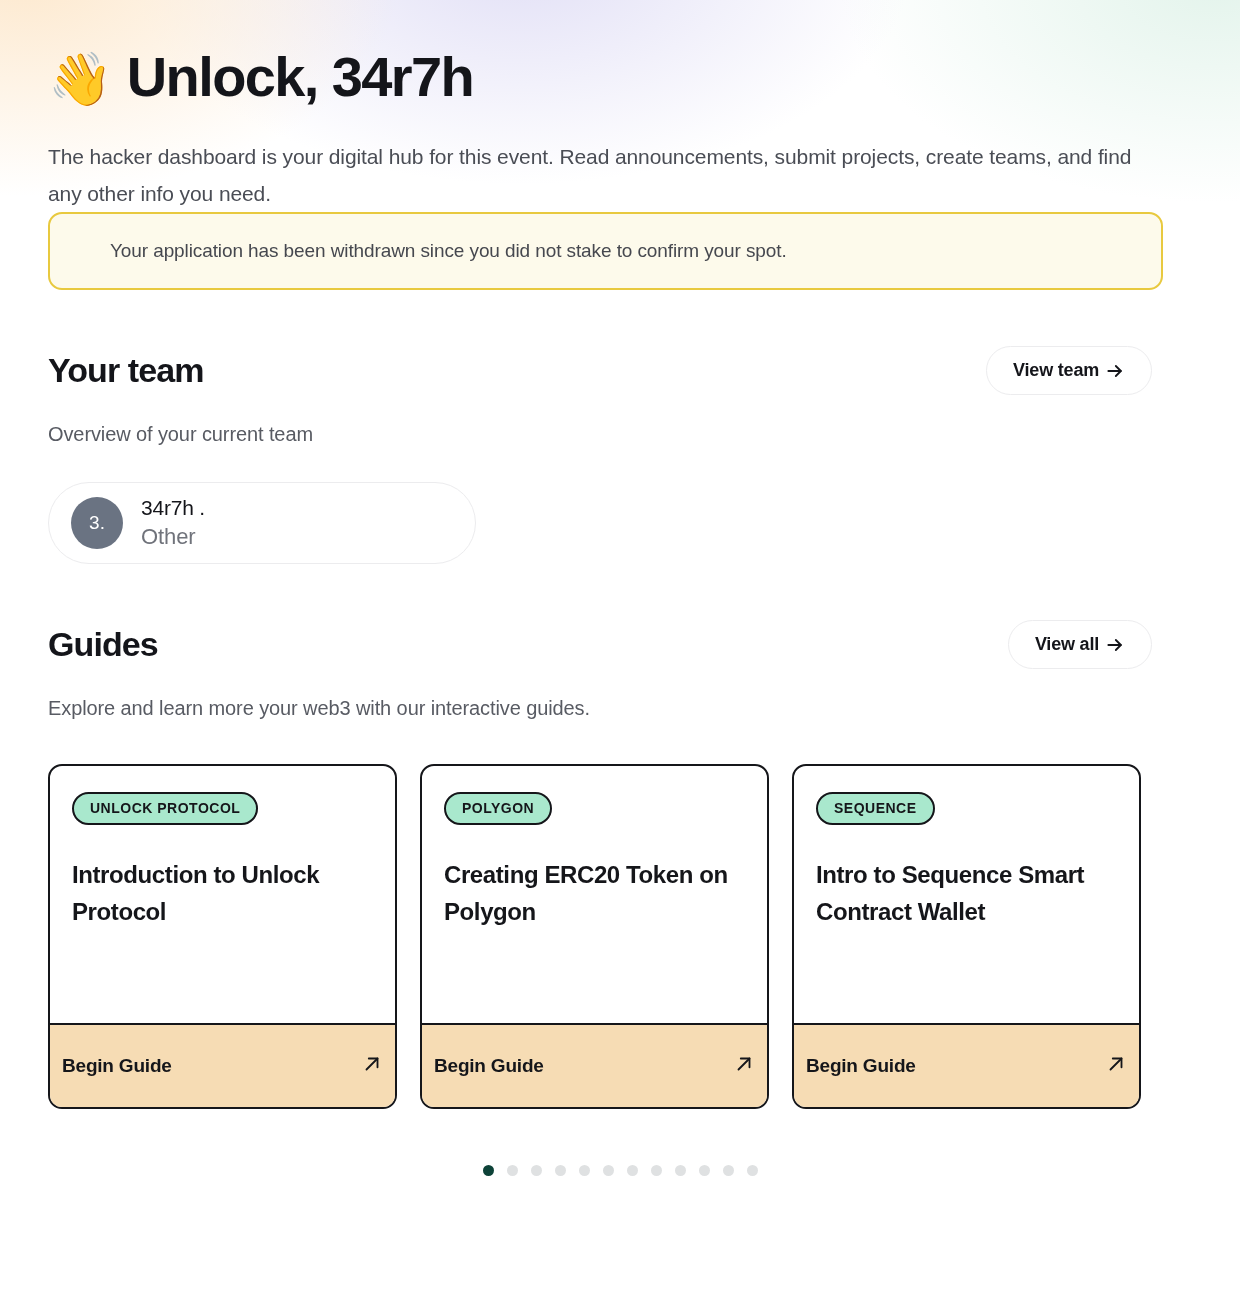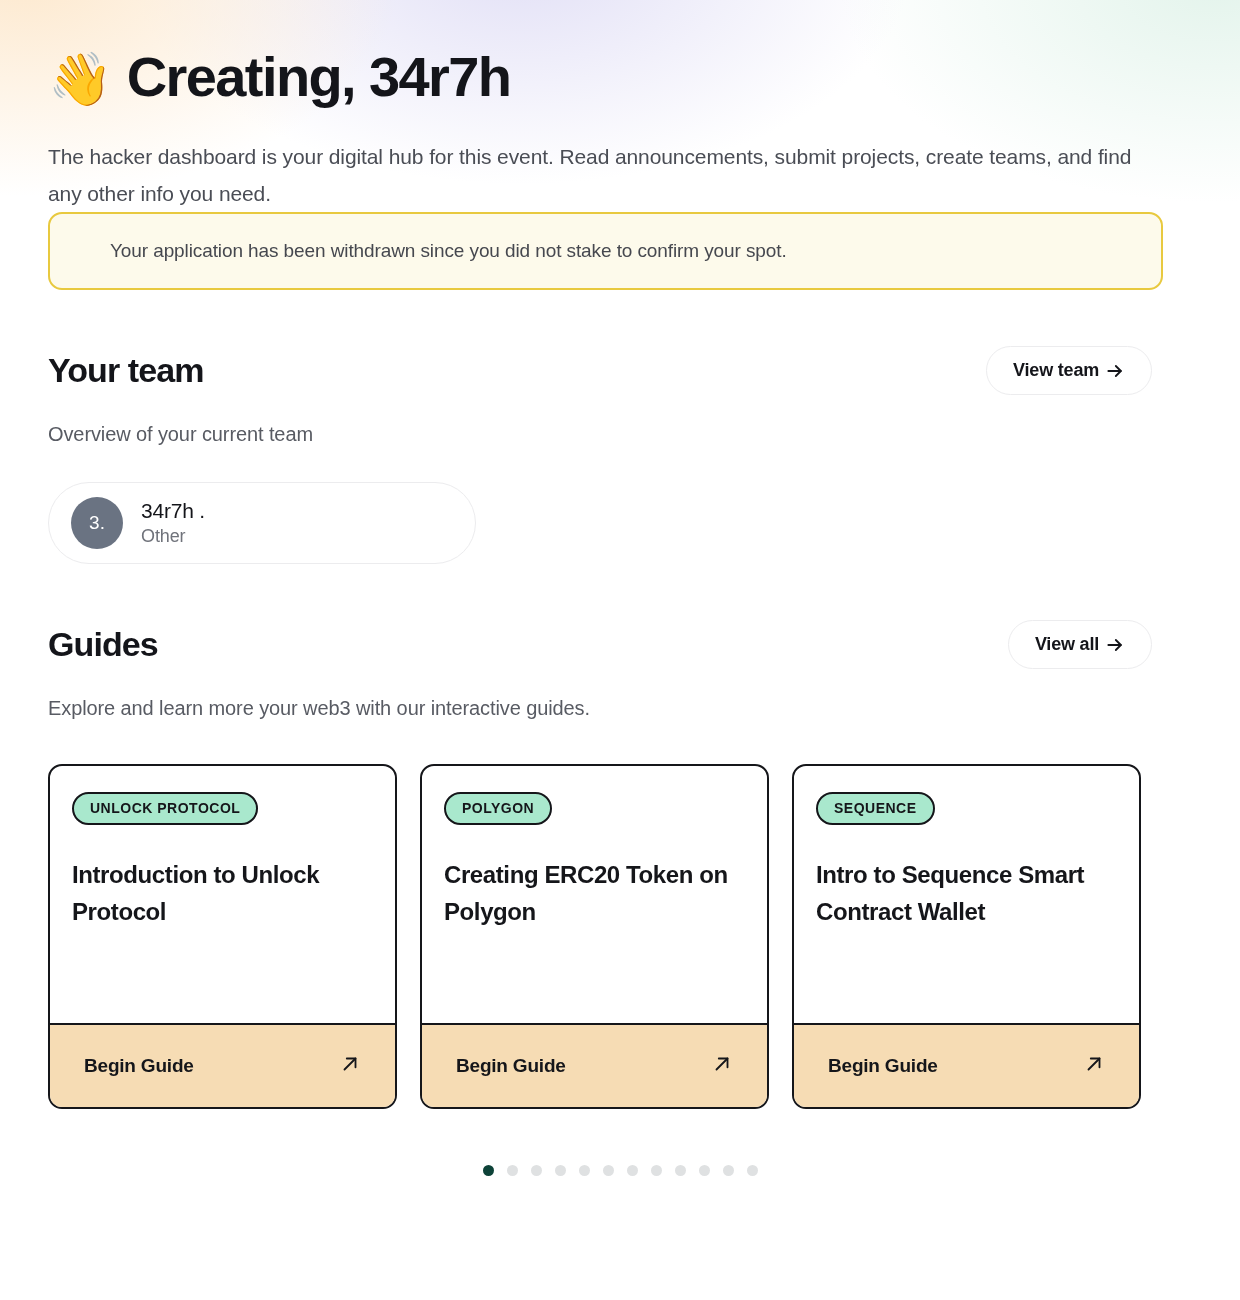--- a/index.html
+++ b/index.html
@@ -150,21 +150,21 @@
     flex: none;
   }
   .member-name {
     font-size: 21px;
     font-weight: 500;
     color: #14151a;
     letter-spacing: -0.2px;
     line-height: 1.3;
   }
   .member-role {
-    font-size: 18px;
+    font-size: 22px;
     color: #70737b;
     letter-spacing: -0.1px;
     line-height: 1.4;
   }
 
   
   .consent-row {
     margin-top: 26px;
     display: flex;
     align-items: center;
@@ -229,21 +229,21 @@
     letter-spacing: -0.4px;
     color: #15161a;
   }
   .card-footer {
     height: 84px;
     background: #f6dcb4;
     border-top: 2px solid #15161a;
     display: flex;
     align-items: center;
     justify-content: space-between;
-    padding: 0 34px;
+    padding: 0 12px;
   }
   .card-footer-label {
     font-size: 19px;
     font-weight: 700;
     color: #15161a;
     letter-spacing: -0.2px;
   }
 
   
   .dots {
@@ -266,21 +266,21 @@
 </style>
 </head>
 <body>
 
 <div class="bg-wash"></div>
 
 <div class="page">
 
   <div class="welcome-row">
     <span class="wave-emoji">👋</span>
-    <h1 class="welcome-title">Creating, 34r7h</h1>
+    <h1 class="welcome-title">Unlock, 34r7h</h1>
   </div>
 
   <p class="intro-text">The hacker dashboard is your digital hub for this event. Read announcements, submit projects, create teams, and find any other info you need.</p>
 
   <div class="alert">
     <span class="alert-text">Your application has been withdrawn since you did not stake to confirm your spot.</span>
   </div>
 
   <div class="guides-section" style="margin-top:56px;">
     <div class="section-head">

